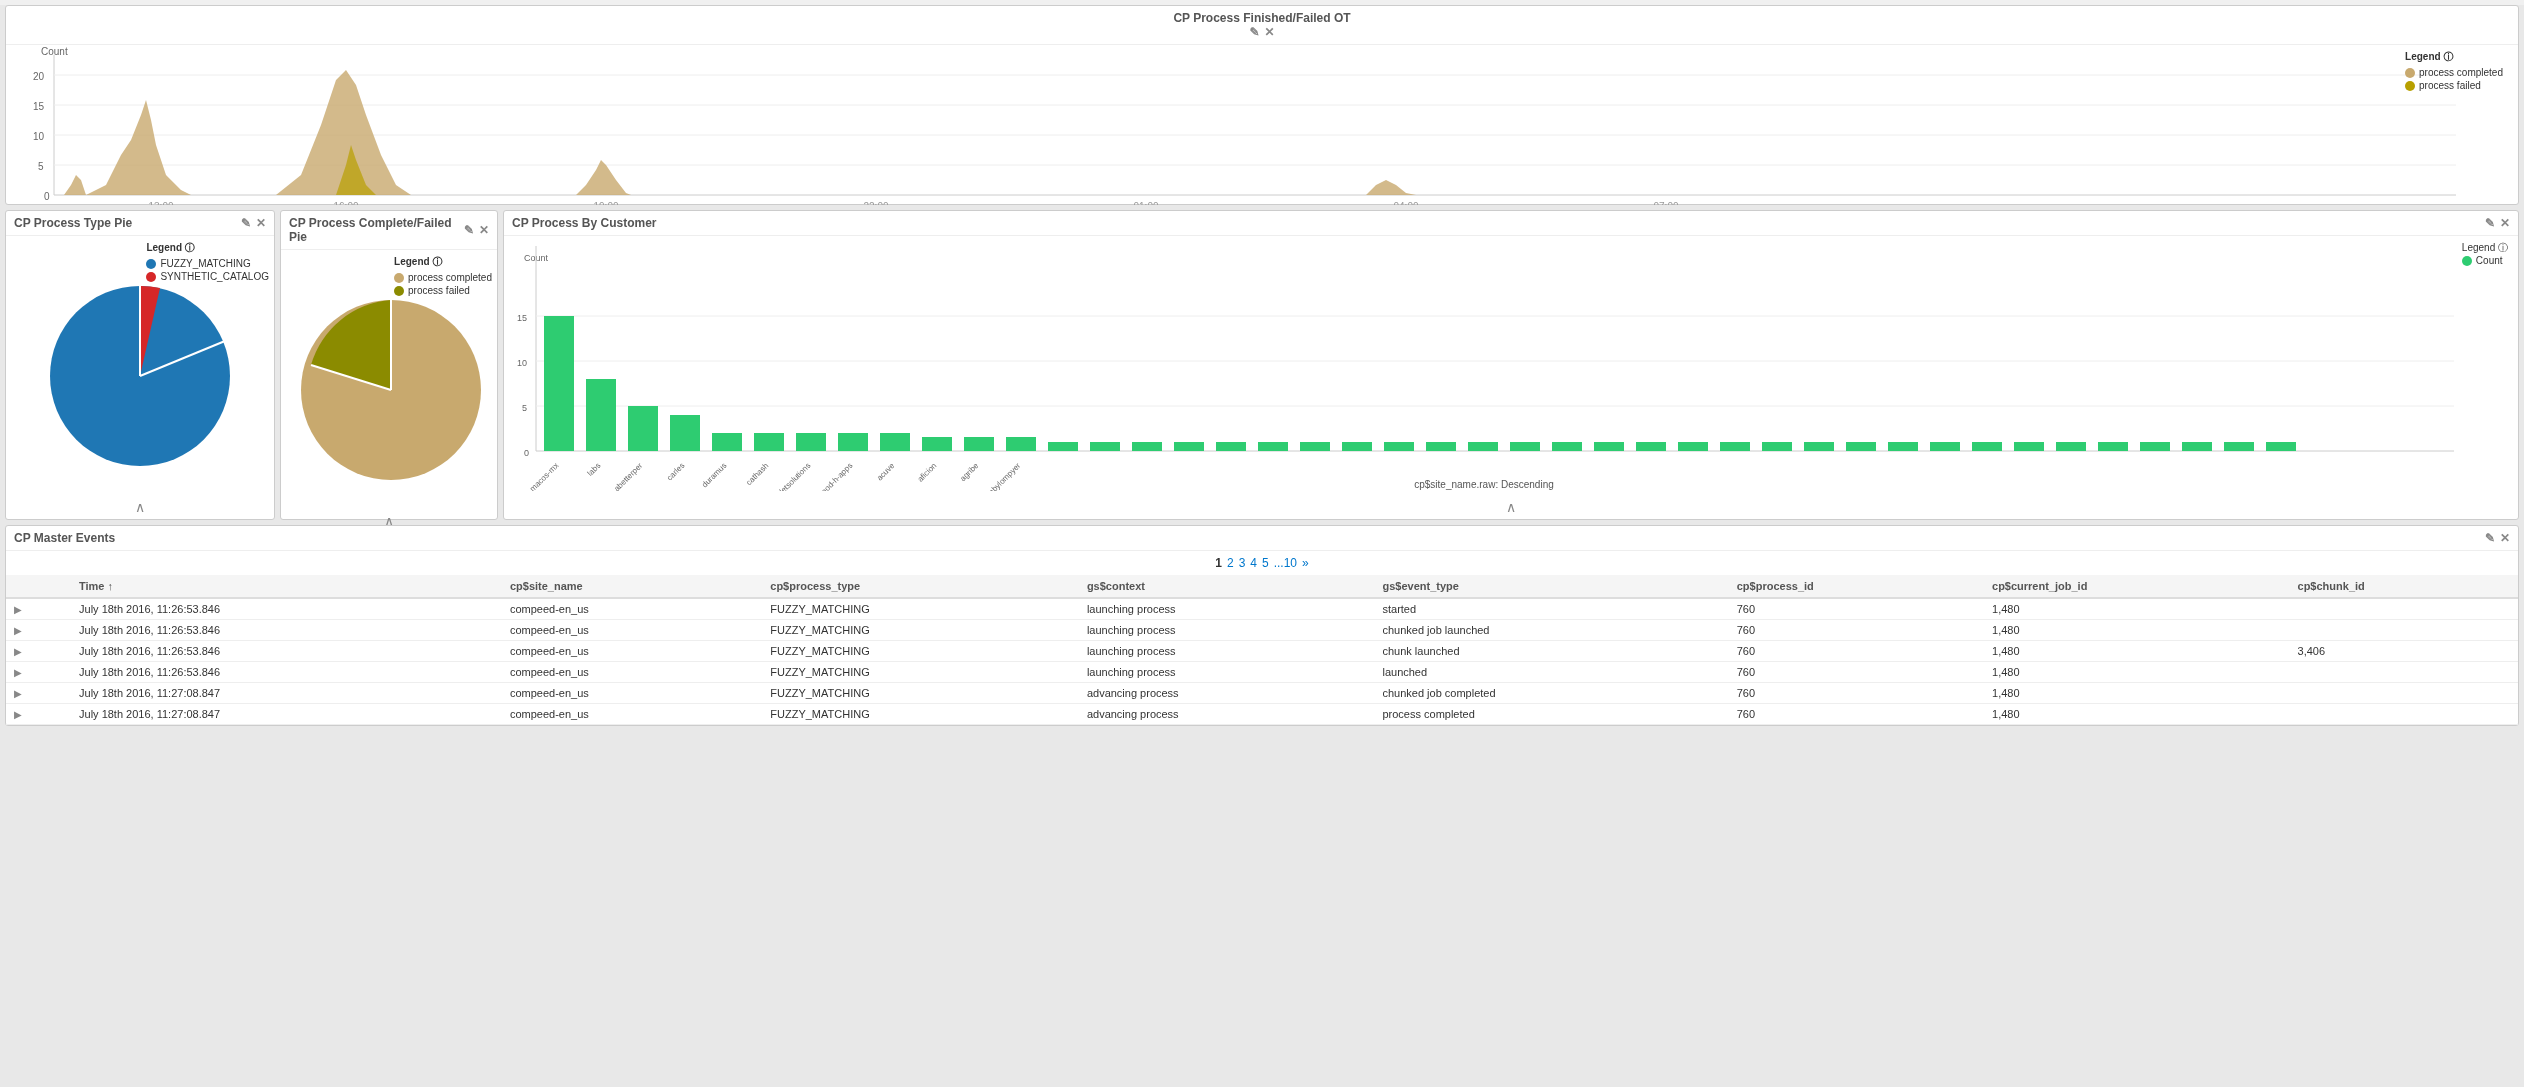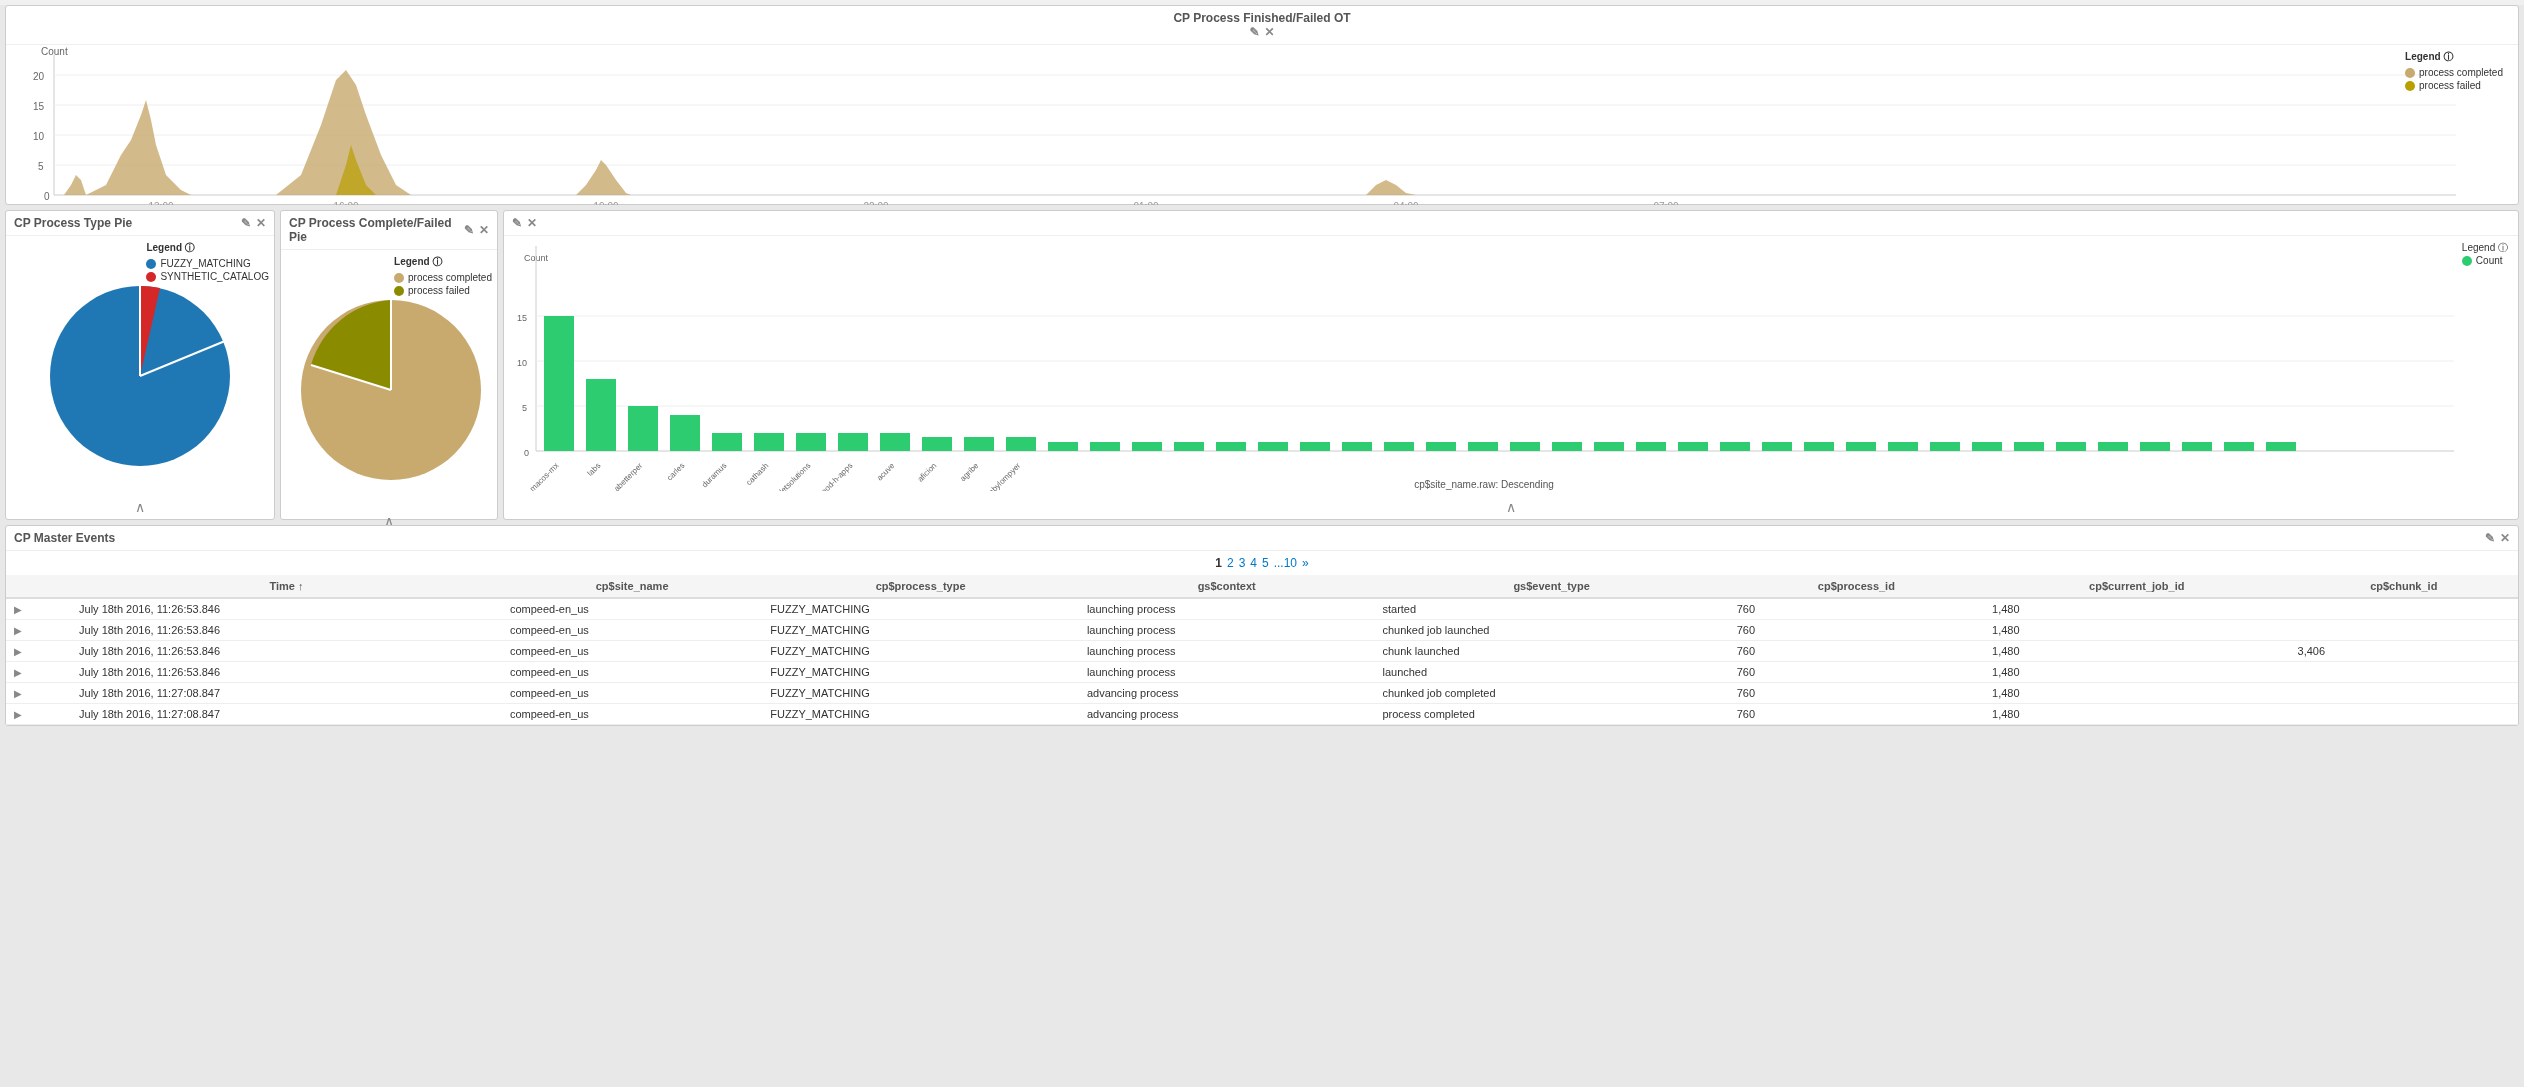--- a/index.html
+++ b/index.html
@@ -33,21 +33,21 @@
     
     .bottom-panel { margin: 5px; }
 
     
     .pagination { display: flex; justify-content: center; align-items: center; gap: 5px; padding: 5px; font-size: 12px; }
     .page-num { cursor: pointer; color: #0077cc; }
     .page-num.active { font-weight: bold; color: #333; }
 
     
     .data-table { width: 100%; border-collapse: collapse; font-size: 11px; }
-    .data-table th { background: #f5f5f5; border-bottom: 2px solid #ddd; padding: 5px 8px; text-align: center; font-weight: bold; color: #555; cursor: pointer; }
+    .data-table th { background: #f5f5f5; border-bottom: 2px solid #ddd; padding: 5px 8px; text-align: left; font-weight: bold; color: #555; cursor: pointer; }
     .data-table td { border-bottom: 1px solid #eee; padding: 4px 8px; color: #333; }
     .expand-icon { color: #888; font-size: 10px; }
     .chart-label { font-size: 10px; fill: #999; text-anchor: middle; }
 
     
     .collapse-btn { text-align: center; cursor: pointer; color: #888; font-size: 14px; padding: 3px; }
 
     .y-axis-label { font-size: 10px; fill: #666; }
 
     .panel-content { overflow: hidden; }
@@ -184,20 +184,21 @@
           <path d="M110,130 L110,40 A90,90 0 0,0 30,105 Z" fill="#8b8b00"></path>
           <line x1="110" y1="130" x2="110" y2="40" stroke="white" stroke-width="2"></line>
           <line x1="110" y1="130" x2="30" y2="105" stroke="white" stroke-width="2"></line>
         </svg>
       </div>
       <div class="collapse-btn">∧</div>
     </div>
 
     <div class="panel bar-panel">
       <div class="panel-header">
+        <span class="panel-title">CP Process By Customer</span>
         <div class="panel-icons">
           <span class="panel-icon">✎</span>
           <span class="panel-icon">✕</span>
         </div>
       </div>
       <div class="panel-content" style="height:260px; position:relative; overflow:hidden;">
 
         <div style="position:absolute; right:10px; top:5px; z-index:10; font-size:10px;">
           <div>Legend ⓘ</div>
           <div class="legend-item">

